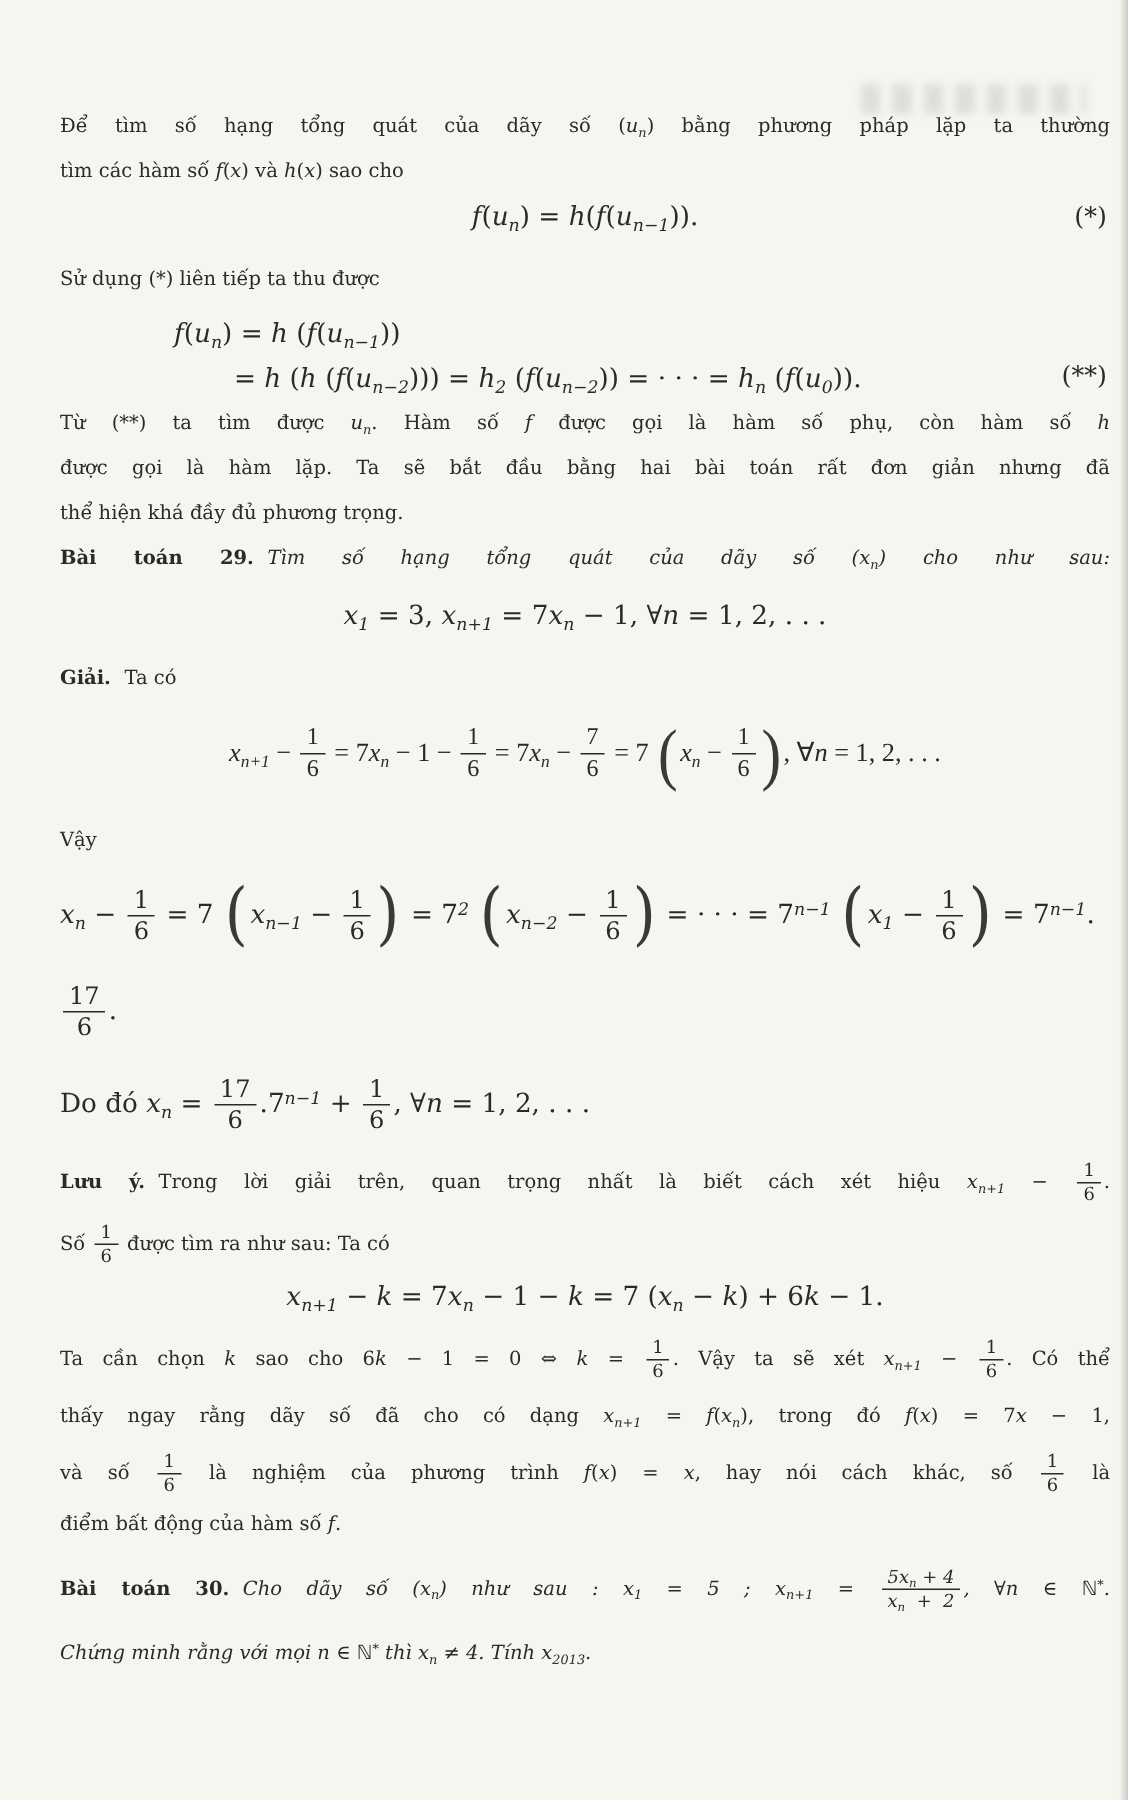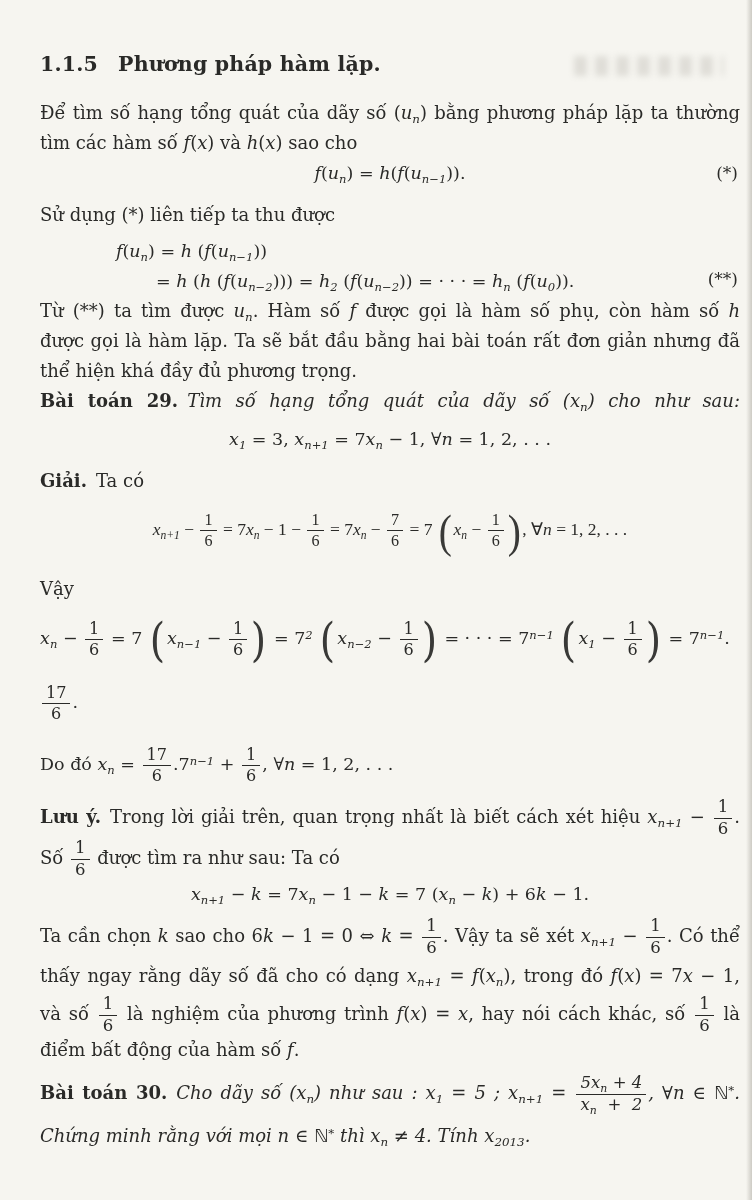--- a/index.html
+++ b/index.html
@@ -14,21 +14,21 @@
     font-family:"DejaVu Serif","DejaVu Sans",serif;
     overflow:hidden;
   }
   .edge{position:absolute;top:0;right:0;width:6px;height:100%;
     background:linear-gradient(90deg,rgba(0,0,0,0),rgba(110,105,95,.30));}
   .ghost{position:absolute;top:56px;right:28px;width:150px;height:20px;
     background:repeating-linear-gradient(90deg,#8f8b82 0 13px,transparent 13px 21px);
     filter:blur(3px);opacity:.22;}
   .h1{font-size:20.5px;font-weight:bold;line-height:28px;letter-spacing:.2px;}
   .h1 .num{margin-right:20px;}
-  .para{font-size:18px;line-height:30px;}
+  .para{font-size:13px;line-height:30px;}
   .jline{text-align:justify;text-align-last:justify;}
   .lline{text-align:left;}
   .mt20{margin-top:20px}.mt16{margin-top:16px}.mt12{margin-top:12px}
   .mt10{}.mt8{margin-top:8px}.mt6{margin-top:6px}
   .mt4{margin-top:4px}.mt2{margin-top:2px}
   .eq{font-size:17.5px;line-height:30px;position:relative;}
   .eqc{text-align:center;}
   .tag{position:absolute;right:2px;top:50%;transform:translateY(-50%);font-size:17px;}
   .tag2{position:absolute;right:2px;bottom:2px;font-size:17px;}
   .ind1{margin-left:76px;}
@@ -53,23 +53,20 @@
   .bigp{display:inline-block;font-size:2.5em;line-height:0;vertical-align:middle;
     transform:scaleY(1.05) scaleX(.9);font-weight:normal;margin:0 1px;opacity:.92;}
 </style>
 </head>
 <body>
 
 <div class="page">
   <div class="ghost"></div>
   <div class="edge"></div>
 
-  <div class="h1">
-    <span class="num">1.1.5</span><span>Phương pháp hàm lặp.</span>
-  </div>
 
   <div class="para mt20">
     <div class="jline"><span>Để tìm số hạng tổng quát của dãy số (</span><span class="mi">u<sub>n</sub></span><span>) bằng phương pháp lặp ta thường</span></div>
     <div class="lline"><span>tìm các hàm số </span><span class="mi">f</span><span>(</span><span class="mi">x</span><span>) và </span><span class="mi">h</span><span>(</span><span class="mi">x</span><span>) sao cho</span></div>
   </div>
 
   <div class="eq eqc mt10">
     <span><span class="mi">f</span><span>(</span><span class="mi">u<sub>n</sub></span><span>) = </span><span class="mi">h</span><span>(</span><span class="mi">f</span><span>(</span><span class="mi">u<sub>n−1</sub></span><span>)).</span></span>
     <span class="tag">(*)</span>
   </div>

